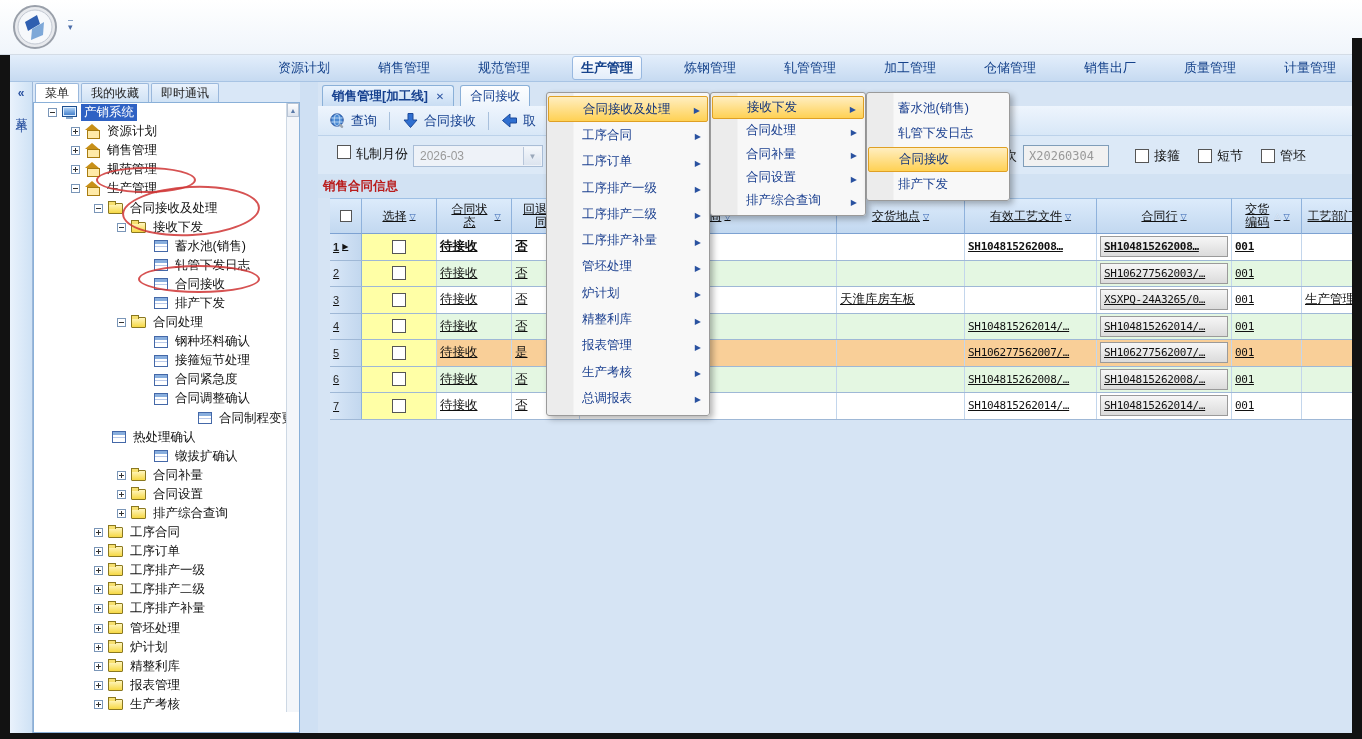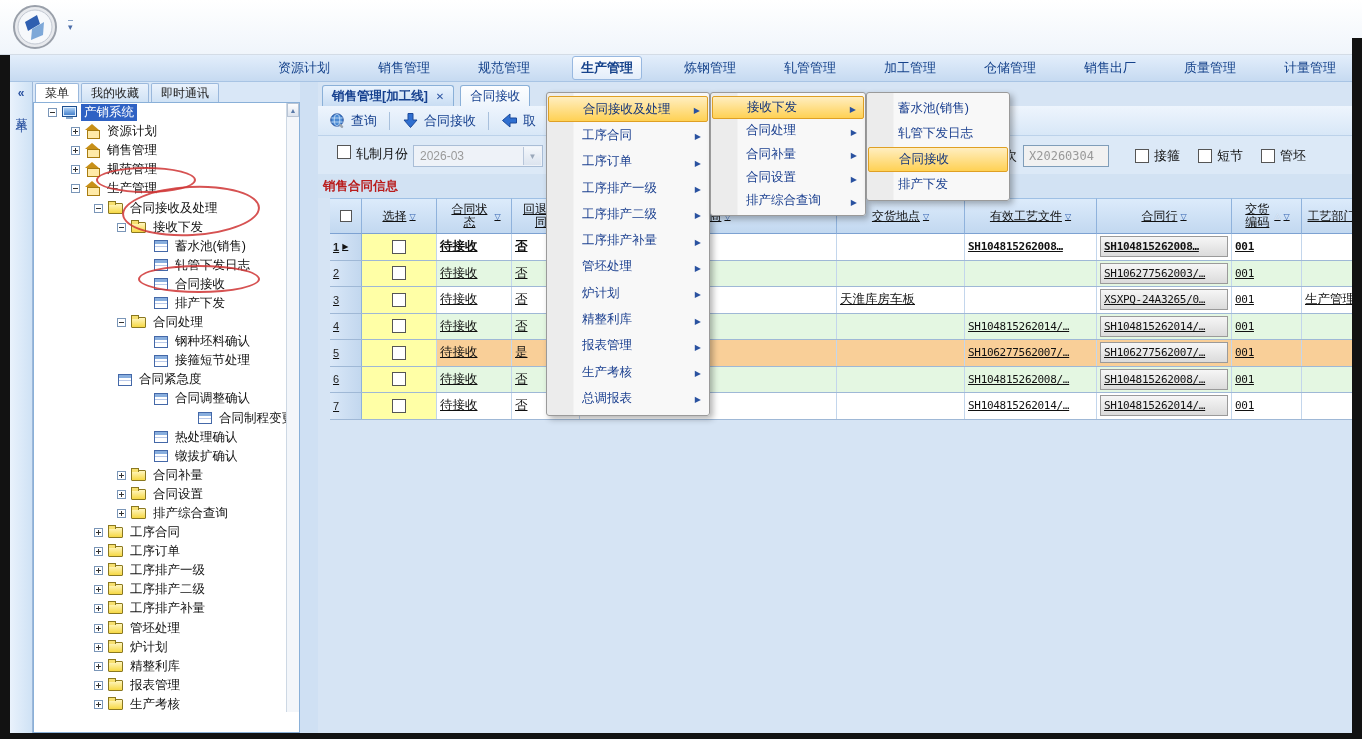--- a/index.html
+++ b/index.html
@@ -289,36 +289,36 @@
         <div class="titem" style="padding-left: 106px;">
           <span class="texp exp-none"></span>
           <span class="ic ic-grid"></span>
           <span class="lbl">钢种坯料确认</span>
         </div>
         <div class="titem" style="padding-left: 106px;">
           <span class="texp exp-none"></span>
           <span class="ic ic-grid"></span>
           <span class="lbl">接箍短节处理</span>
         </div>
-        <div class="titem" style="padding-left: 70px;">
+        <div class="titem" style="padding-left: 106px;">
           <span class="texp exp-none"></span>
           <span class="ic ic-grid"></span>
           <span class="lbl">合同紧急度</span>
         </div>
         <div class="titem" style="padding-left: 106px;">
           <span class="texp exp-none"></span>
           <span class="ic ic-grid"></span>
           <span class="lbl">合同调整确认</span>
         </div>
         <div class="titem" style="padding-left: 118px; margin-left: 32px;">
           <span class="texp exp-none"></span>
           <span class="ic ic-grid"></span>
           <span class="lbl">合同制程变更</span>
         </div>
-        <div class="titem" style="padding-left: 106px;">
+        <div class="titem" style="padding-left: 64px;">
           <span class="texp exp-none"></span>
           <span class="ic ic-grid"></span>
           <span class="lbl">热处理确认</span>
         </div>
         <div class="titem" style="padding-left: 106px;">
           <span class="texp exp-none"></span>
           <span class="ic ic-grid"></span>
           <span class="lbl">镦拔扩确认</span>
         </div>
         <div class="titem" style="padding-left: 83px;">

